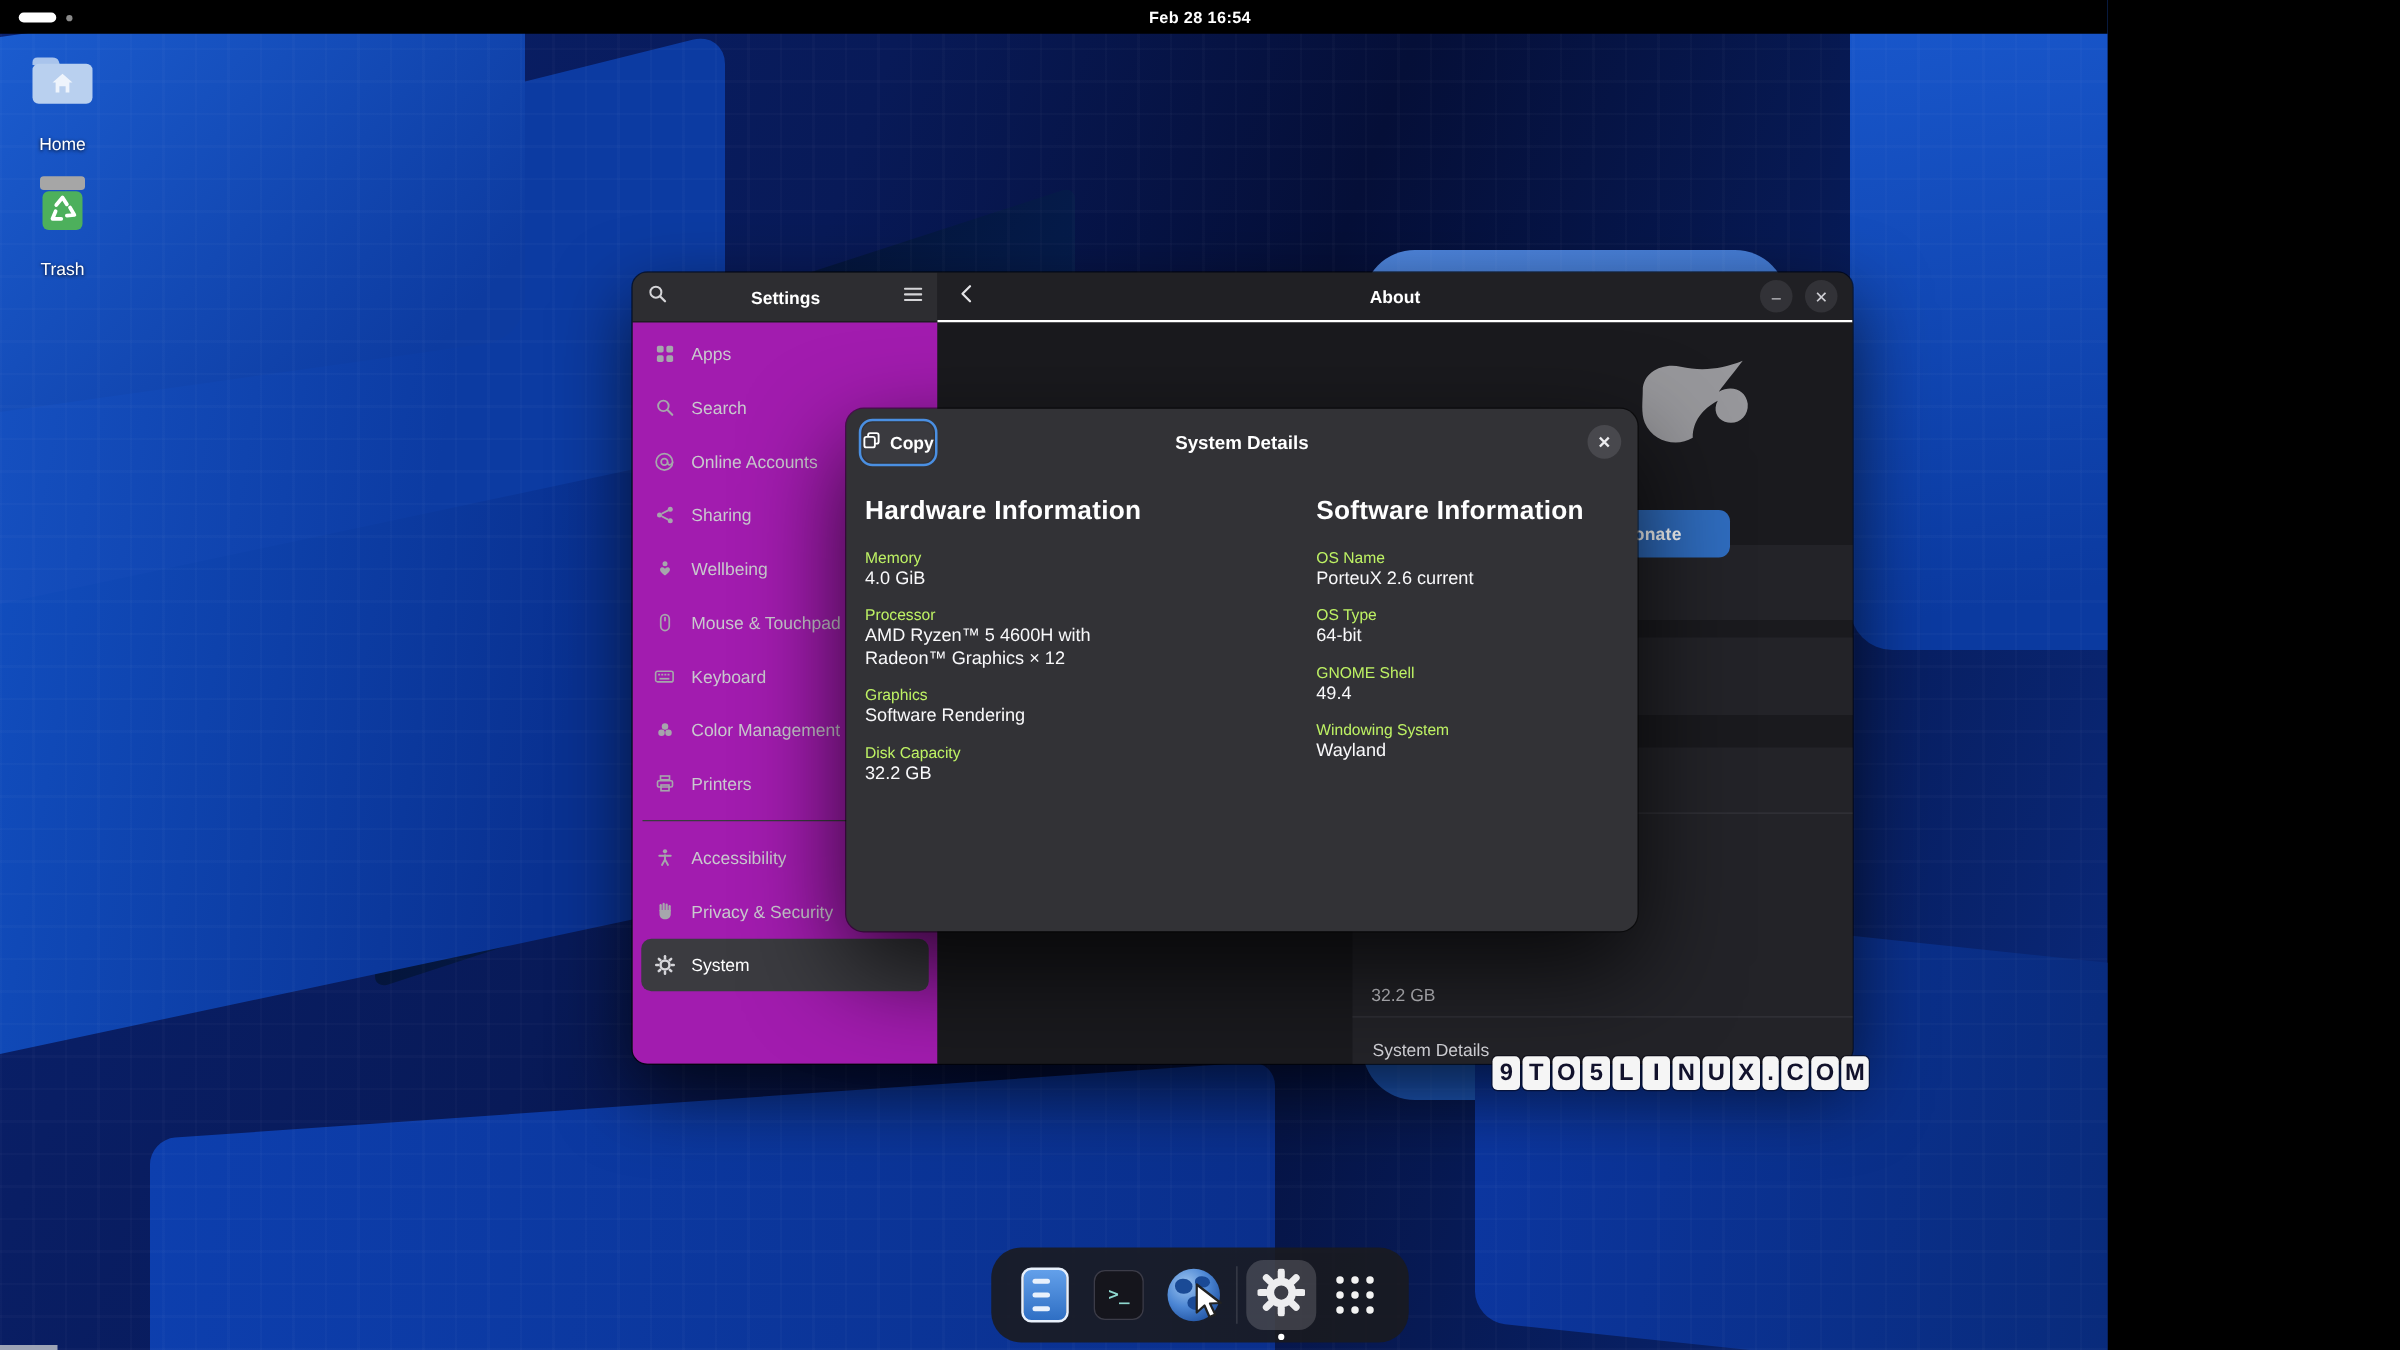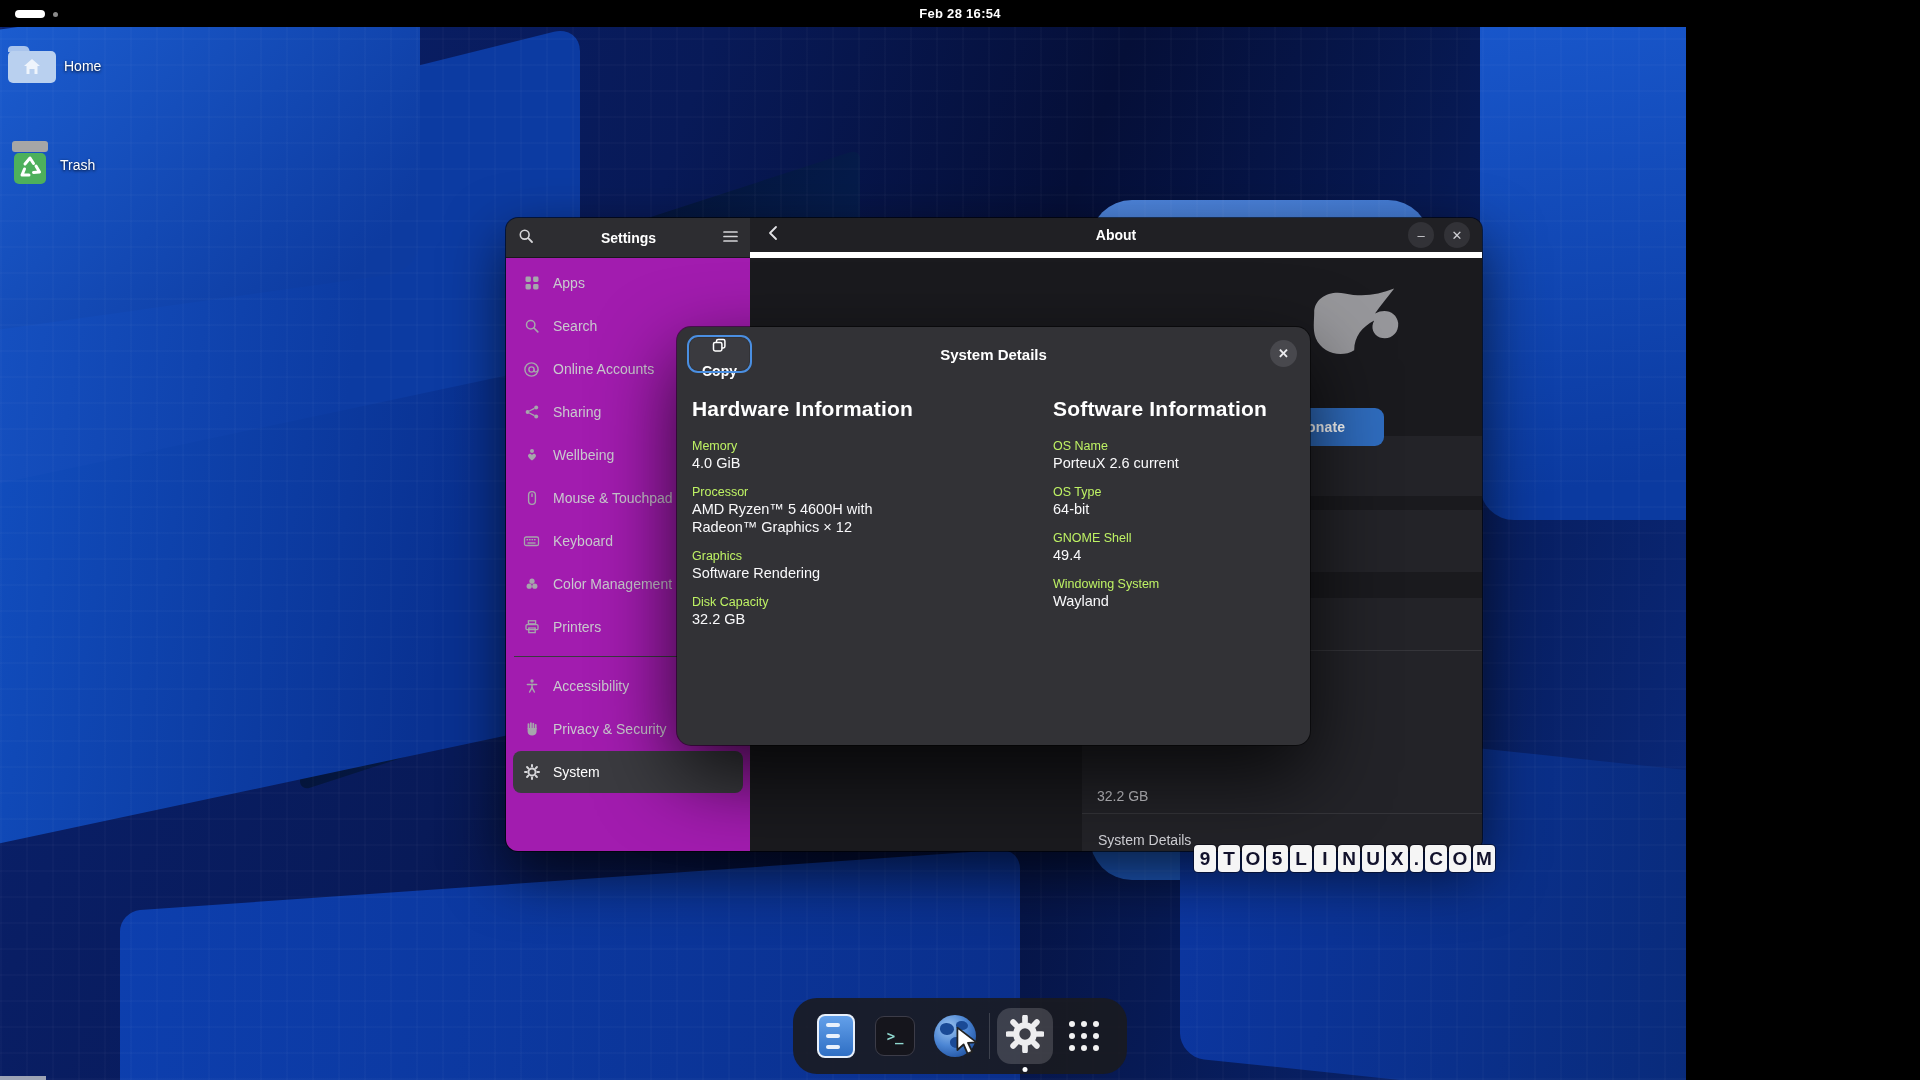--- a/index.html
+++ b/index.html
@@ -25,34 +25,34 @@
 
   
   .topbar { position:absolute; left:0; top:0; width:1920px; height:27px; background:#000; z-index:80;
             display:flex; align-items:center; }
   .activities-pill { position:absolute; left:15px; top:10px; width:30px; height:8px; border-radius:5px; background:#fff; }
   .ws-dot { position:absolute; left:53px; top:12px; width:5px; height:5px; border-radius:50%; background:#8a8a8a; }
   .clock { position:absolute; left:0; right:0; text-align:center; color:#fff; font-size:13px; font-weight:bold; letter-spacing:.3px; }
   .status-icons { position:absolute; right:12px; top:0; height:27px; display:flex; align-items:center; gap:13px; }
 
   
-  .dicon { position:absolute; width:90px; display:flex; flex-direction:row; align-items:center; gap:5px; z-index:5; }
+  .dicon { position:absolute; width:90px; display:flex; flex-direction:column; align-items:center; gap:16px; z-index:5; }
   .dicon-home { left:5px; top:42px; }
   .dicon-trash { left:5px; top:140px; }
   .dicon .lbl { color:#fff; font-size:14px; text-shadow:0 1px 3px rgba(0,0,0,.9); }
 
   
   .window { position:absolute; left:506px; top:218px; width:976px; height:633px; border-radius:12px;
             overflow:hidden; z-index:10; box-shadow:0 22px 60px rgba(0,0,0,.65), 0 0 0 1px rgba(0,0,0,.6);
             background:#1a1a1e; }
   .sb-header { position:absolute; left:0; top:0; width:244px; height:40px; background:#2d2d31;
                display:flex; align-items:center; padding:0 12px; gap:10px; border-bottom:1px solid #18181b; }
   .sb-header .title { flex:1; text-align:center; color:#fff; font-size:14px; font-weight:bold; }
   .main-header { position:absolute; left:244px; top:0; width:732px; height:40px; background:#202024;
-                 display:flex; align-items:center; padding:0 12px; border-bottom:6px solid #ffffff; }
+                 display:flex; align-items:center; padding:0 12px; border-bottom:2px solid #ffffff; }
   .main-header .title { position:absolute; left:0; right:0; text-align:center; color:#fff; font-size:14px; font-weight:bold; pointer-events:none; }
   .win-btn { width:26px; height:26px; border-radius:50%; background:#323237; color:#cfcfd4; display:flex;
              align-items:center; justify-content:center; font-size:13px; margin-left:10px; z-index:2; }
   .hdr-spacer { flex:1; }
 
   .sidebar { position:absolute; left:0; top:40px; width:244px; height:593px; background:#a21caf; padding:3px 0; }
   .sb-item { height:42px; margin:1px 7px; border-radius:8px; display:flex; align-items:center; gap:13px;
              padding:0 10px; color:#c9c9ce; font-size:14px; }
   .sb-item.selected { background:#3b3b40; color:#fff; }
   .sb-item .ic { width:17px; height:17px; flex:0 0 17px; display:flex; align-items:center; justify-content:center; }
@@ -70,22 +70,22 @@
   .card-info { top:340px; height:267px; }
   .row-sep { position:absolute; left:0; width:100%; height:1px; background:#35353a; }
   .disk-val { position:absolute; left:15px; top:190px; color:#c7c7cc; font-size:14px; }
   .sd-row { position:absolute; left:0; top:216px; width:100%; height:51px; display:flex; align-items:center;
             justify-content:space-between; padding:0 16px; color:#d2d2d7; font-size:14px; }
 
   
   .dialog { position:absolute; left:677px; top:327px; width:633px; height:418px; background:#323236;
             border-radius:14px; z-index:40; box-shadow:0 30px 80px rgba(0,0,0,.75), 0 0 0 1px rgba(0,0,0,.5); }
   .dlg-header { position:absolute; left:0; top:0; width:100%; height:54px; display:flex; align-items:center; padding:0 13px; }
-  .copy-btn { height:32px; padding:0 12px; border-radius:8px; background:#3a3a3f; display:flex; align-items:center; gap:7px;
-              color:#fff; font-size:14px; font-weight:bold; outline:2px solid #4a8fe2; outline-offset:1px;flex-direction:column; }
+  .copy-btn { height:32px; padding:0 0; border-radius:8px; background:#3a3a3f; display:flex; align-items:center; gap:7px;
+              color:#fff; font-size:14px; font-weight:bold; outline:2px solid #4a8fe2; outline-offset:1px; }
   .dlg-title { position:absolute; left:0; right:0; text-align:center; color:#fff; font-size:15px; font-weight:bold; pointer-events:none; }
   .dlg-close { position:absolute; right:13px; top:13px; width:27px; height:27px; border-radius:50%; background:#48484d;
                color:#ececef; display:flex; align-items:center; justify-content:center; font-size:13px; font-weight:bold; }
   .dlg-cols { position:absolute; left:15px; top:60px; display:flex; }
   .dlg-col { width:361px;margin-top:10px; }
   .dlg-col.hw { width:361px; }
   .dlg-col.sw { width:242px; }
   .dlg-h { color:#fff; font-size:21px; font-weight:bold; margin-bottom:17px; letter-spacing:.2px; }
   .fld { margin-bottom:12px; max-width:220px; }
   .fld .fl { color:#bef264; font-size:12.5px; line-height:16px; }

